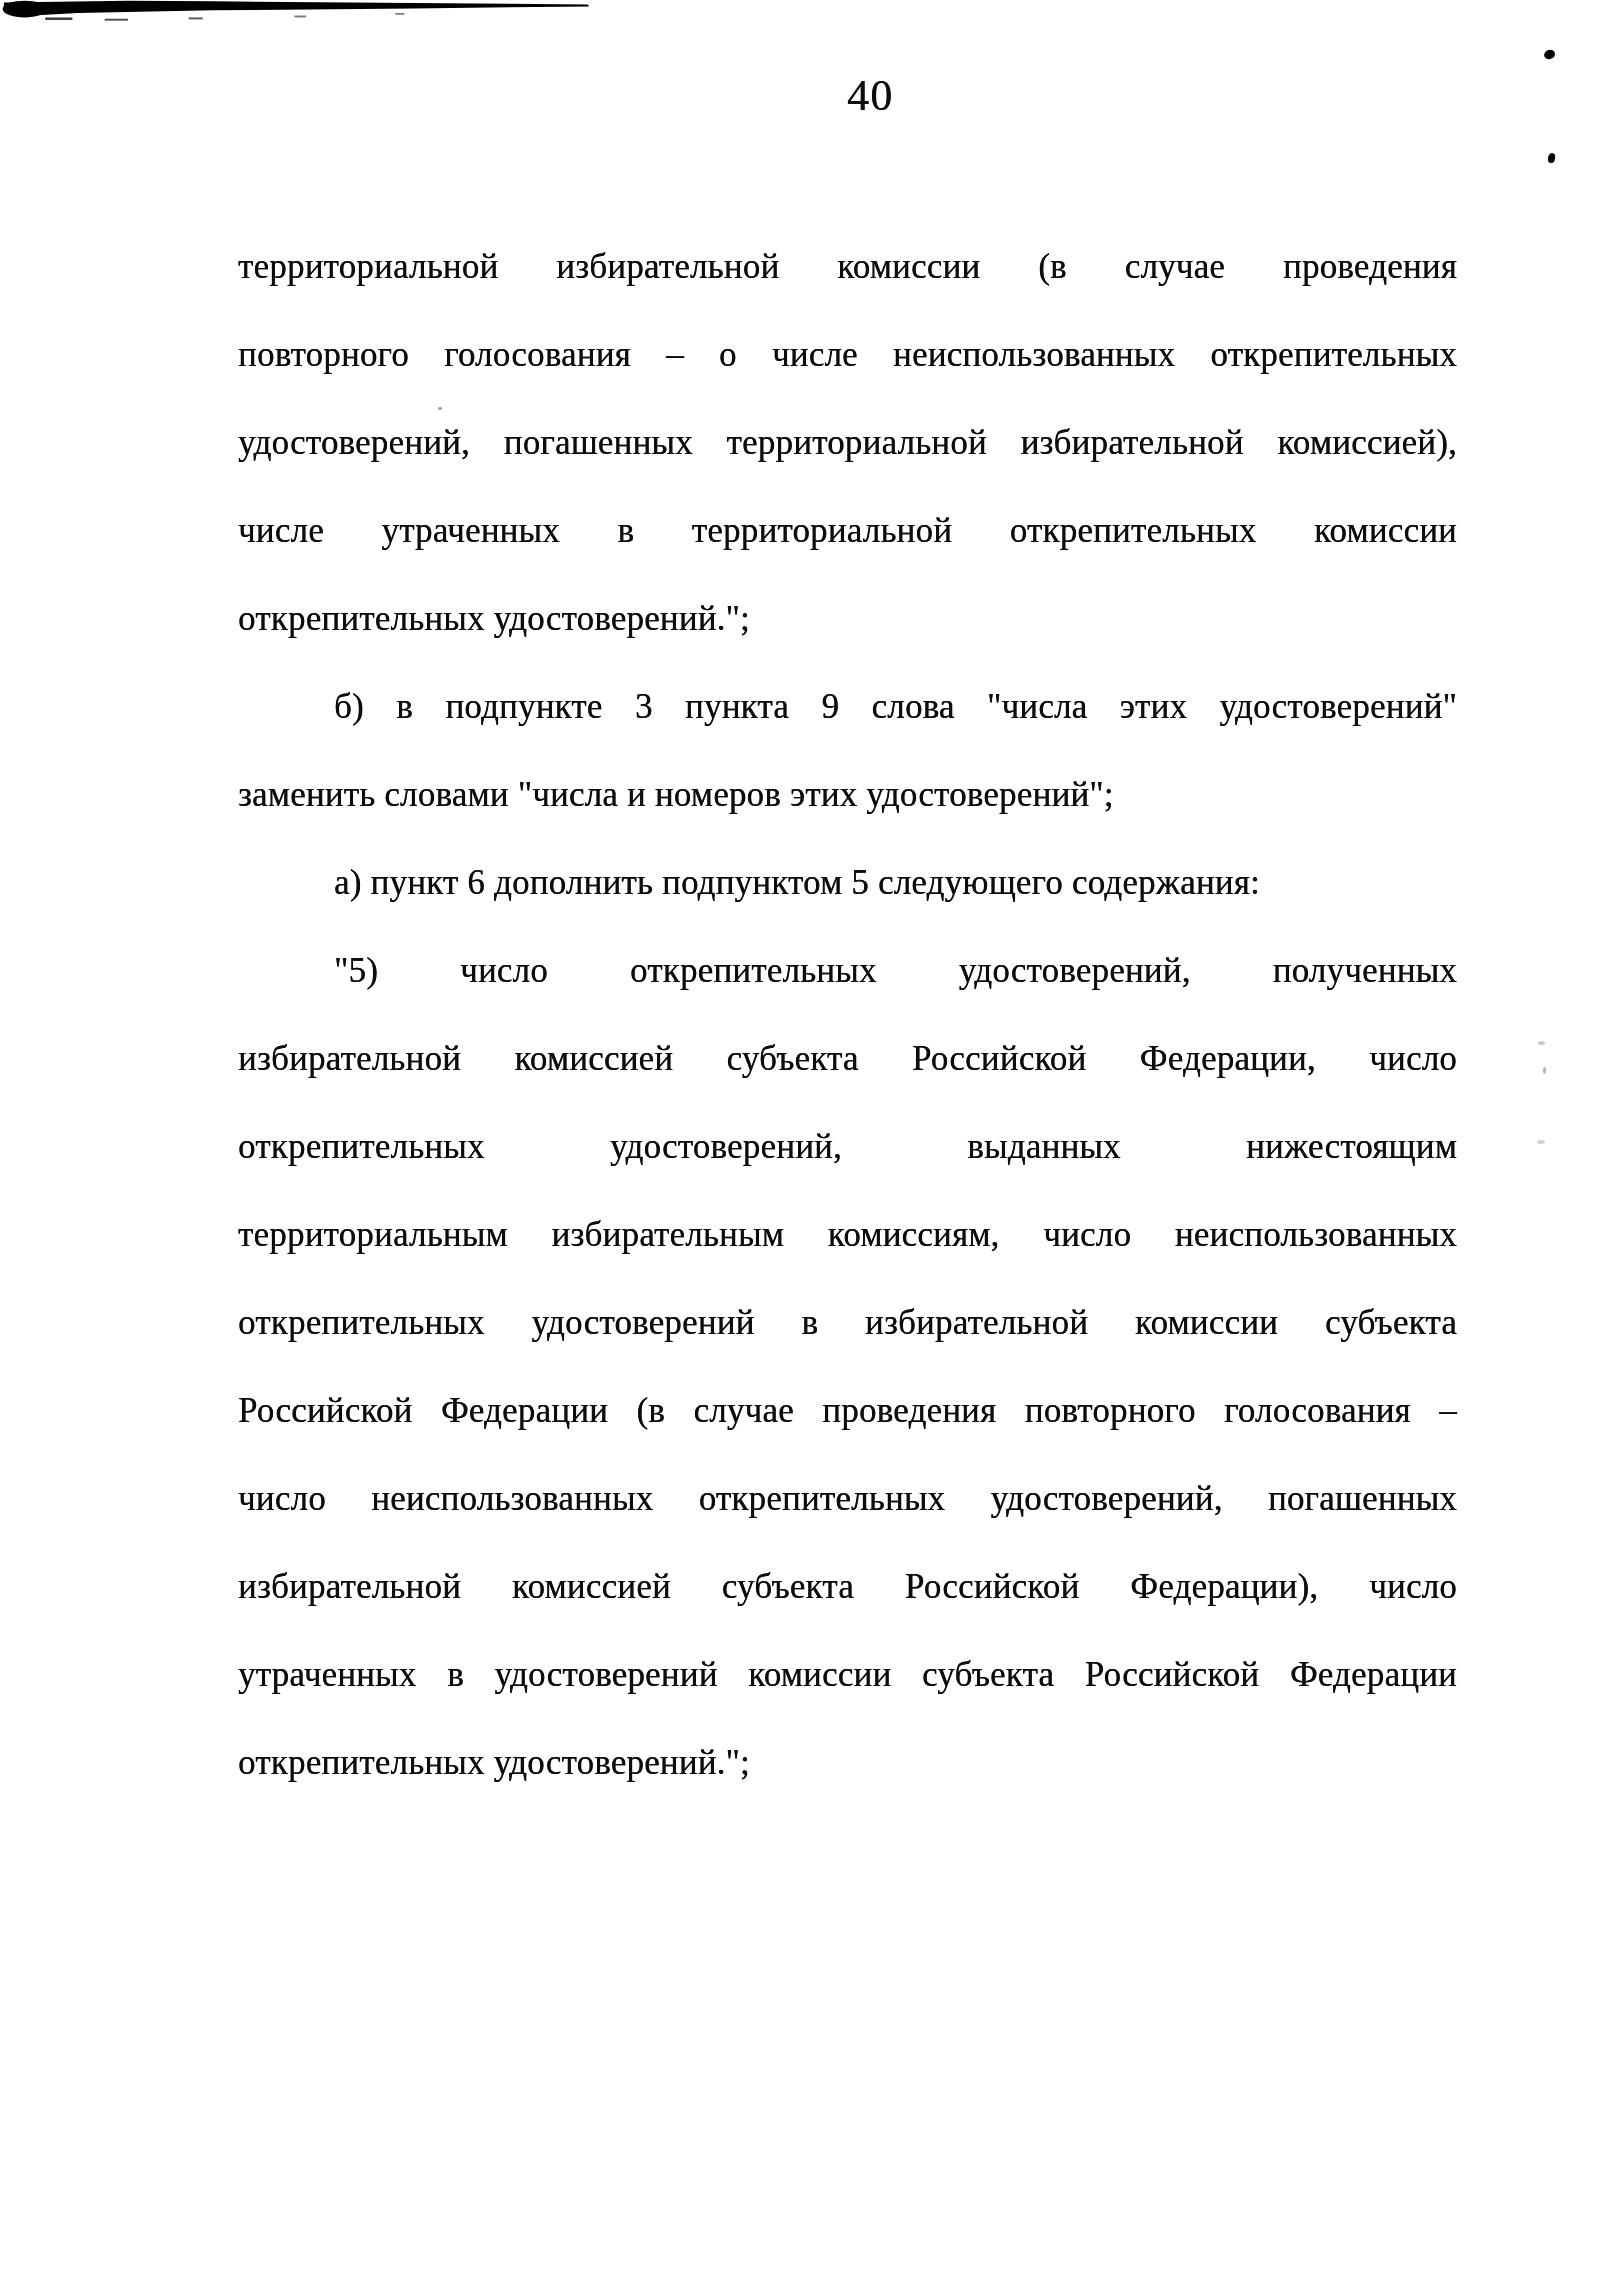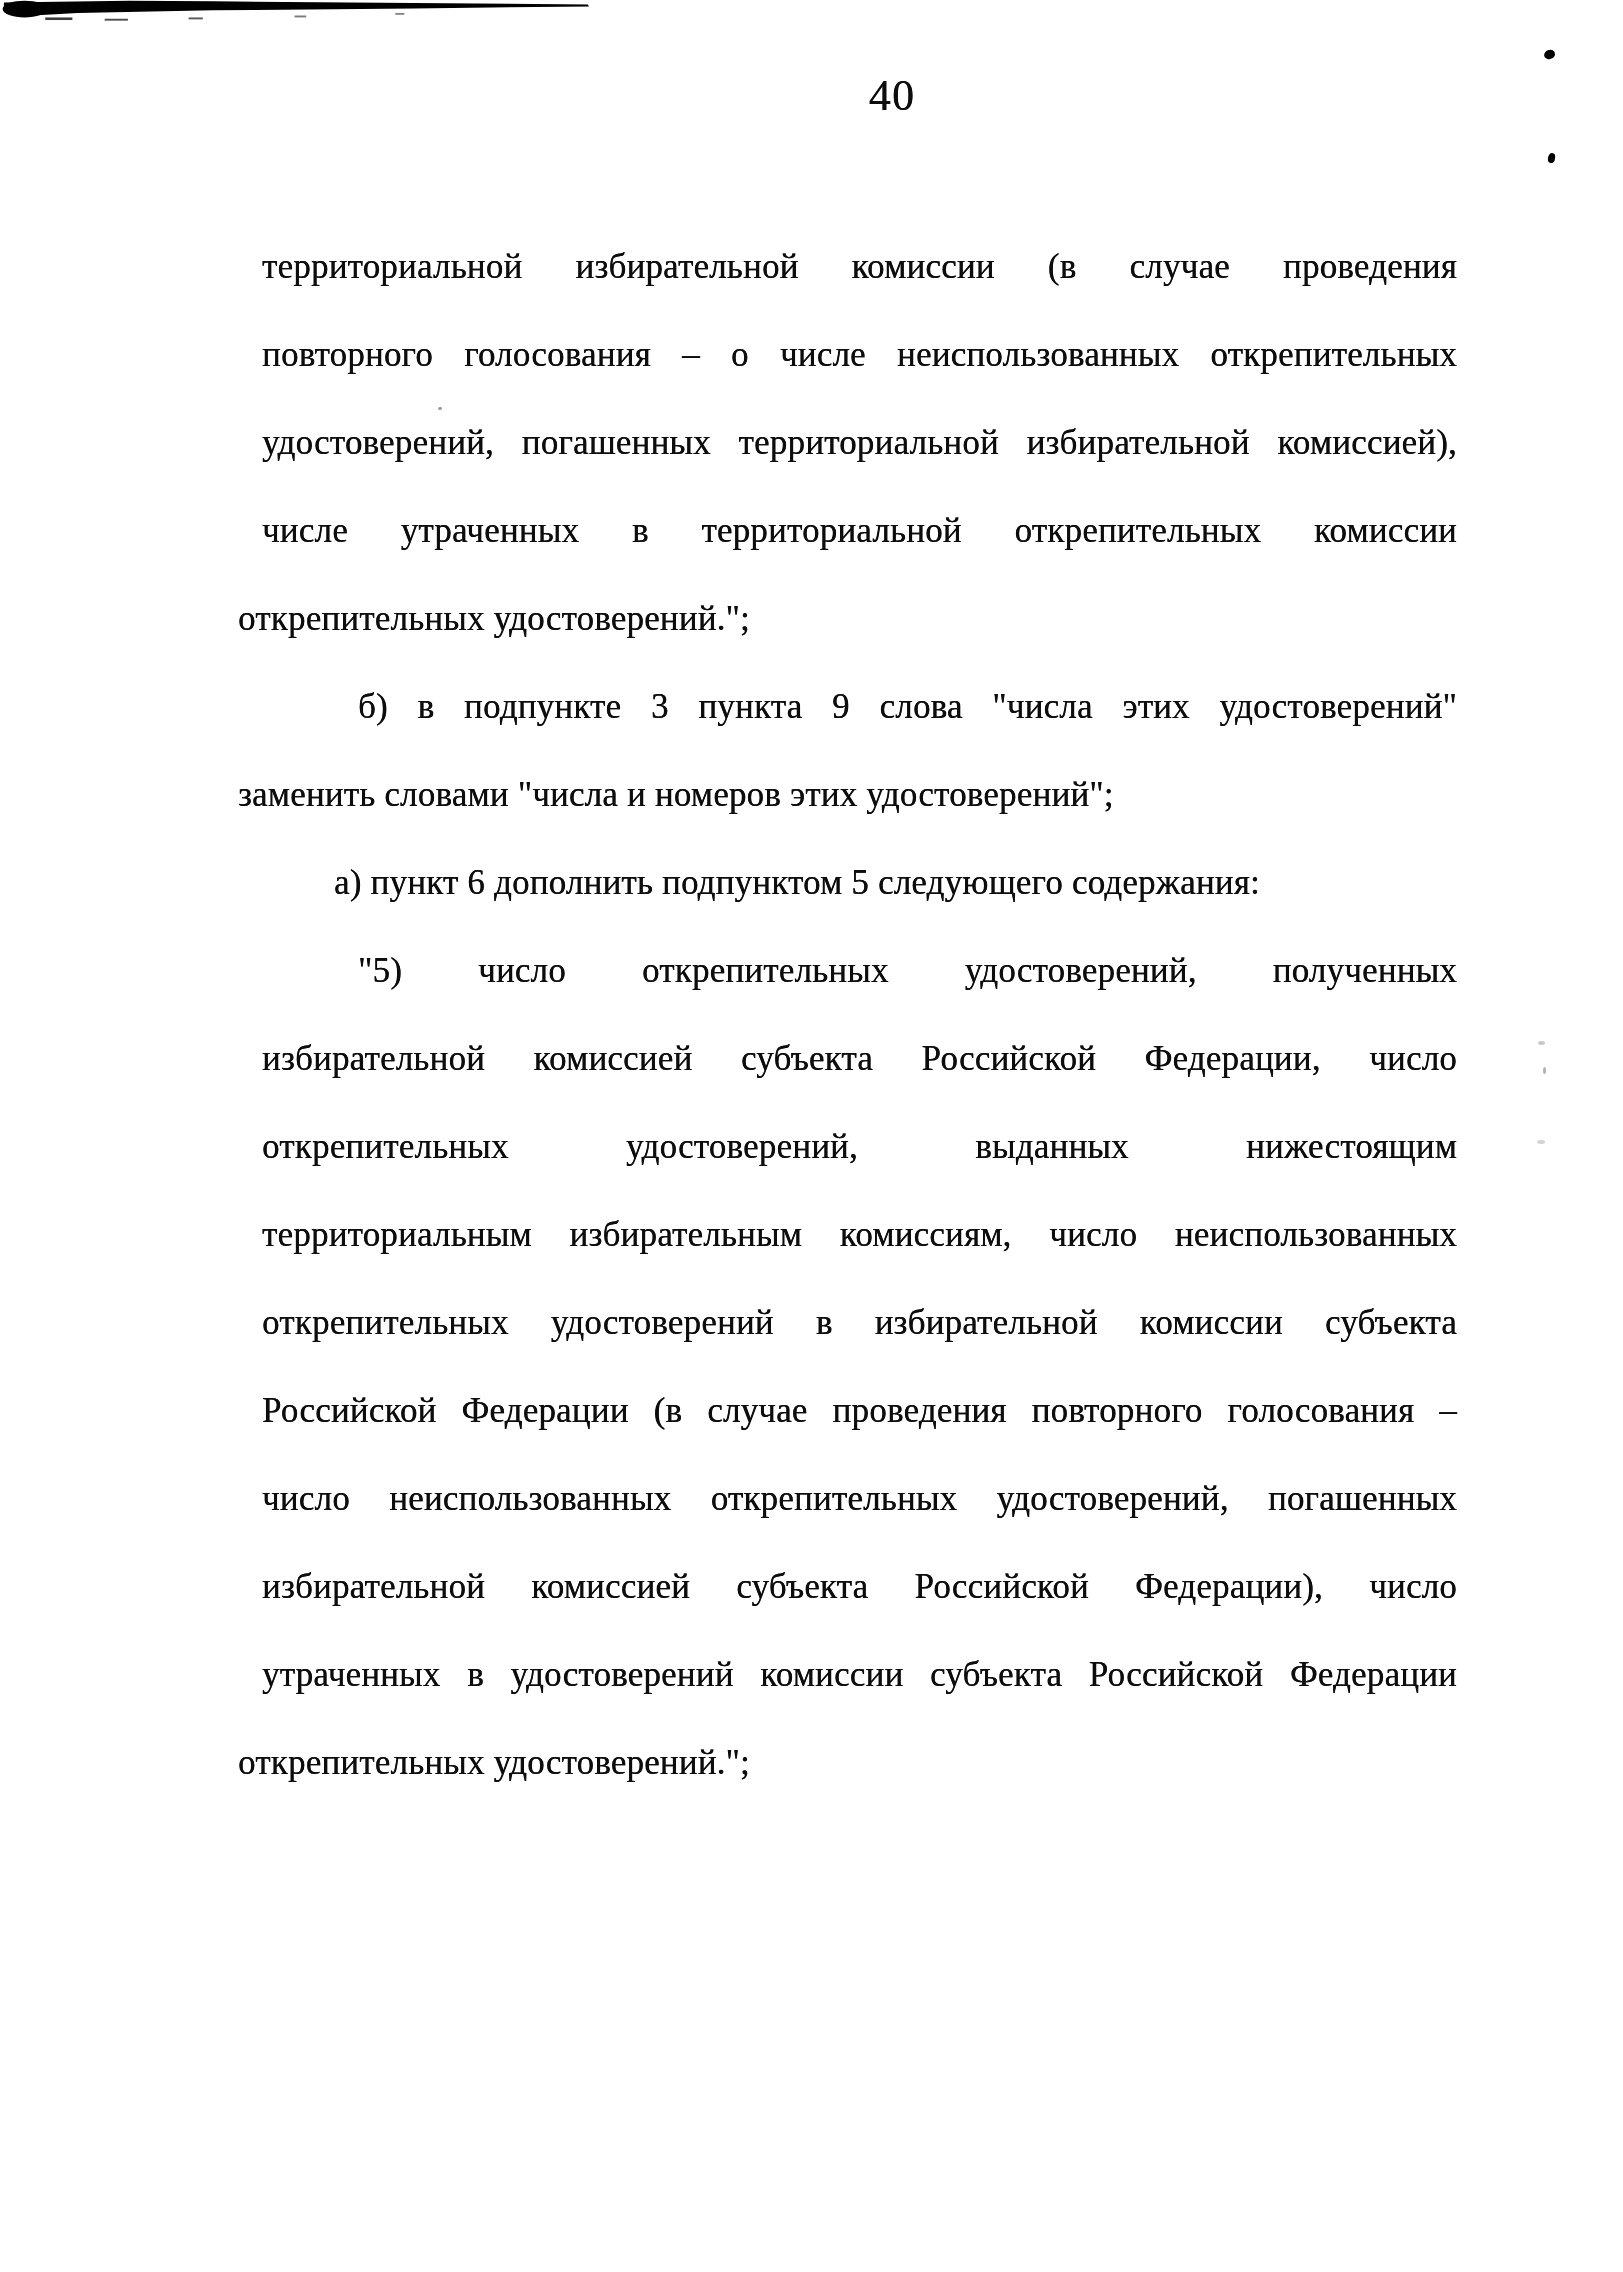--- a/index.html
+++ b/index.html
@@ -21,21 +21,21 @@
     position: absolute;
     left: 0;
     top: 0;
   }
   
   .page-number {
     position: absolute;
     left: 847px;
     top: 71px;
     width: 90px;
-    text-align: center;
+    text-align: left;
     font-size: 44px;
     line-height: 1.15;
     letter-spacing: 1.3px;
     text-shadow: 0.3px 0 0 currentColor;
   }
   
   .text-block {
     position: absolute;
     left: 238px;
     top: 223px;
@@ -46,21 +46,20 @@
     line-height: 88px;
     font-size: 35px;
     white-space: nowrap;
     letter-spacing: 0.2px;
     text-shadow: 0.3px 0 0 currentColor;
   }
   .line.just {
     text-align: justify;
     text-align-last: justify;
     text-justify: inter-word;
-    margin-left: 24px;
   }
   .line.indent {
     padding-left: 96px;
   }
   
   .ink-dot {
     position: absolute;
     background: #000;
     border-radius: 55% 45% 50% 50%;
   }

